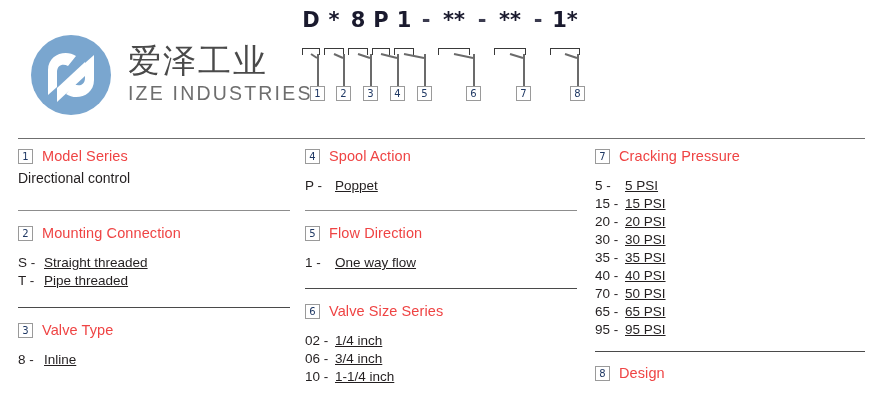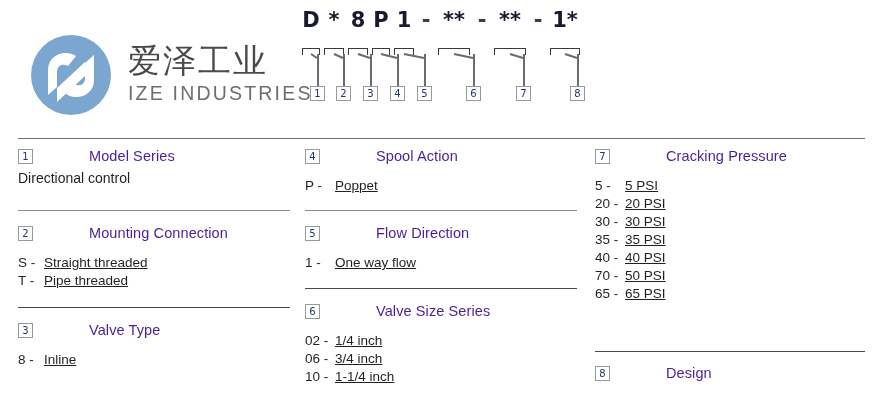--- a/index.html
+++ b/index.html
@@ -156,24 +156,23 @@
     font-family: "DejaVu Sans", sans-serif;
     font-size: 10px;
     line-height: 13px;
     text-align: center;
     color: #1f3864;
     flex: 0 0 auto;
   }
   .sec-title {
     font-size: 14.5px;
     font-weight: 400;
-    color: #4c1d95;
+    color: #ef4444;
     letter-spacing: 0.1px;
     white-space: nowrap;
-    margin-left: 47px;
   }
 
   .plain-line {
     font-size: 14px;
     color: #231f20;
     white-space: nowrap;
   }
 
   .opt-list {
     list-style: none;
@@ -394,20 +393,24 @@
       <div class="sec-head">
         <span class="sec-chip">7</span>
         <span class="sec-title">Cracking Pressure</span>
       </div>
       <ul class="opt-list" style="margin-top: 11px;">
         <li class="opt-row">
           <span class="opt-code" style="width: 30px;">5 -</span>
           <span class="opt-label">5 PSI</span>
         </li>
         <li class="opt-row">
+          <span class="opt-code" style="width: 30px;">15 -</span>
+          <span class="opt-label">15 PSI</span>
+        </li>
+        <li class="opt-row">
           <span class="opt-code" style="width: 30px;">20 -</span>
           <span class="opt-label">20 PSI</span>
         </li>
         <li class="opt-row">
           <span class="opt-code" style="width: 30px;">30 -</span>
           <span class="opt-label">30 PSI</span>
         </li>
         <li class="opt-row">
           <span class="opt-code" style="width: 30px;">35 -</span>
           <span class="opt-label">35 PSI</span>
@@ -417,20 +420,24 @@
           <span class="opt-label">40 PSI</span>
         </li>
         <li class="opt-row">
           <span class="opt-code" style="width: 30px;">70 -</span>
           <span class="opt-label">50 PSI</span>
         </li>
         <li class="opt-row">
           <span class="opt-code" style="width: 30px;">65 -</span>
           <span class="opt-label">65 PSI</span>
         </li>
+        <li class="opt-row">
+          <span class="opt-code" style="width: 30px;">95 -</span>
+          <span class="opt-label">95 PSI</span>
+        </li>
       </ul>
     </div>
     <div class="section" style="position: absolute; left: 0px; top: 217px; width: 272px;">
       <div class="sec-head">
         <span class="sec-chip">8</span>
         <span class="sec-title">Design</span>
       </div>
     </div>
   </div>
 

